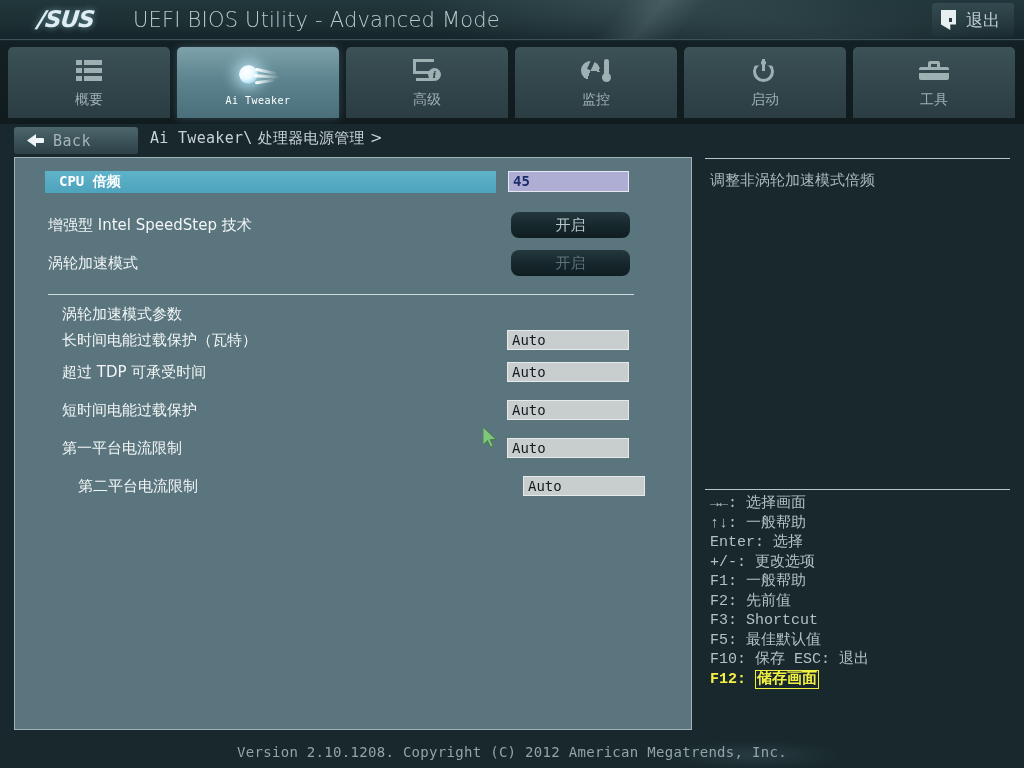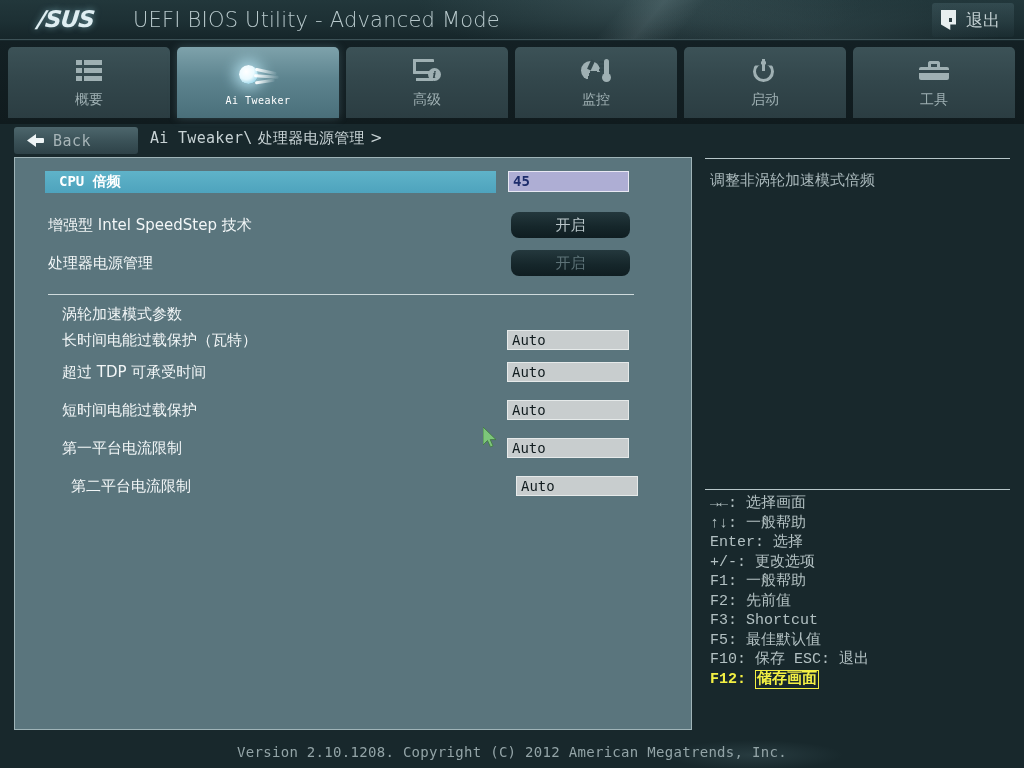--- a/index.html
+++ b/index.html
@@ -339,21 +339,21 @@
     <div class="lbl">CPU 倍频</div>
     <div class="value-lav">45</div>
   </div>
 
   <div class="row" style="position:absolute;left:0;top:48px;width:100%;">
     <div class="lbl">增强型 Intel SpeedStep 技术</div>
     <div class="btn-dark">开启</div>
   </div>
 
   <div class="row" style="position:absolute;left:0;top:86px;width:100%;">
-    <div class="lbl">处理器电源管理</div>
+    <div class="lbl">涡轮加速模式</div>
     <div class="btn-dark dim">开启</div>
   </div>
 
   <div class="divider" style="top:136px;"></div>
   <div class="group-caption" style="top:147px;">涡轮加速模式参数</div>
 
   <div class="row" style="position:absolute;left:0;top:156px;width:100%;">
     <div class="lbl" style="left:47px;top:26px;">长时间电能过载保护（瓦特）</div>
     <div class="value-gray" style="top:26px;">Auto</div>
   </div>
@@ -366,21 +366,21 @@
   <div class="row" style="position:absolute;left:0;top:233px;width:100%;">
     <div class="lbl" style="left:47px;">短时间电能过载保护</div>
     <div class="value-gray">Auto</div>
   </div>
 
   <div class="row" style="position:absolute;left:0;top:271px;width:100%;">
     <div class="lbl" style="left:47px;">第一平台电流限制</div>
     <div class="value-gray">Auto</div>
   </div>
 
-  <div class="row" style="position:absolute;left:9px;top:309px;width:100%;">
+  <div class="row" style="position:absolute;left:16px;top:309px;width:100%;">
     <div class="lbl" style="left:47px;">第二平台电流限制</div>
     <div class="value-gray">Auto</div>
   </div>
 
 </div>
 
 <div class="help-top"></div>
 <div class="help-text">调整非涡轮加速模式倍频</div>
 
 <div class="help-mid"></div>

